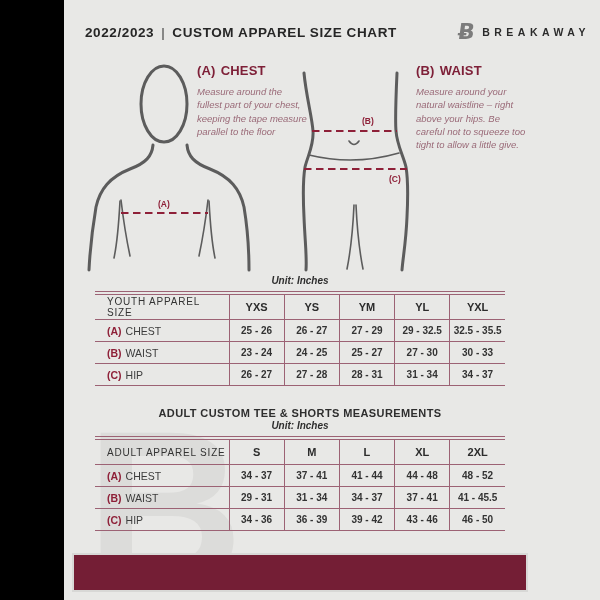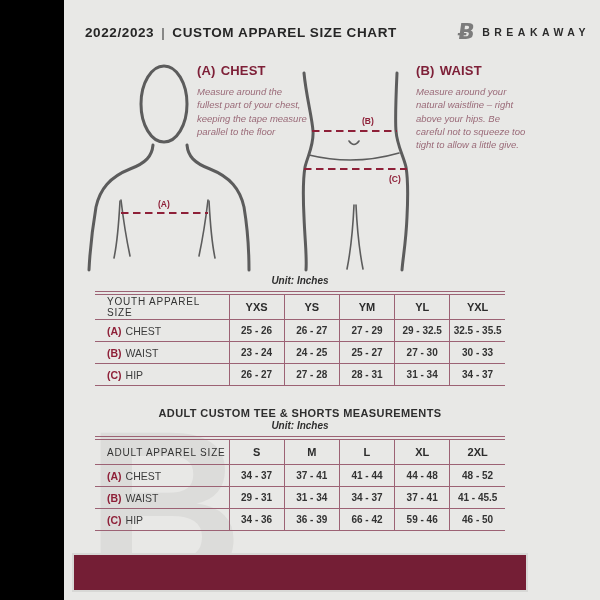--- a/index.html
+++ b/index.html
@@ -224,22 +224,22 @@
               <td>29 - 31</td>
               <td>31 - 34</td>
               <td>34 - 37</td>
               <td>37 - 41</td>
               <td>41 - 45.5</td>
             </tr>
             <tr>
               <td class="row-label"><span class="key">(C)</span><span>HIP</span></td>
               <td>34 - 36</td>
               <td>36 - 39</td>
-              <td>66 - 42</td>
-              <td>59 - 46</td>
+              <td>39 - 42</td>
+              <td>43 - 46</td>
               <td>46 - 50</td>
             </tr>
           </tbody>
         </table>
       </div>
     </div>
 
     <div class="footer-bar"></div>
 
   </div>

